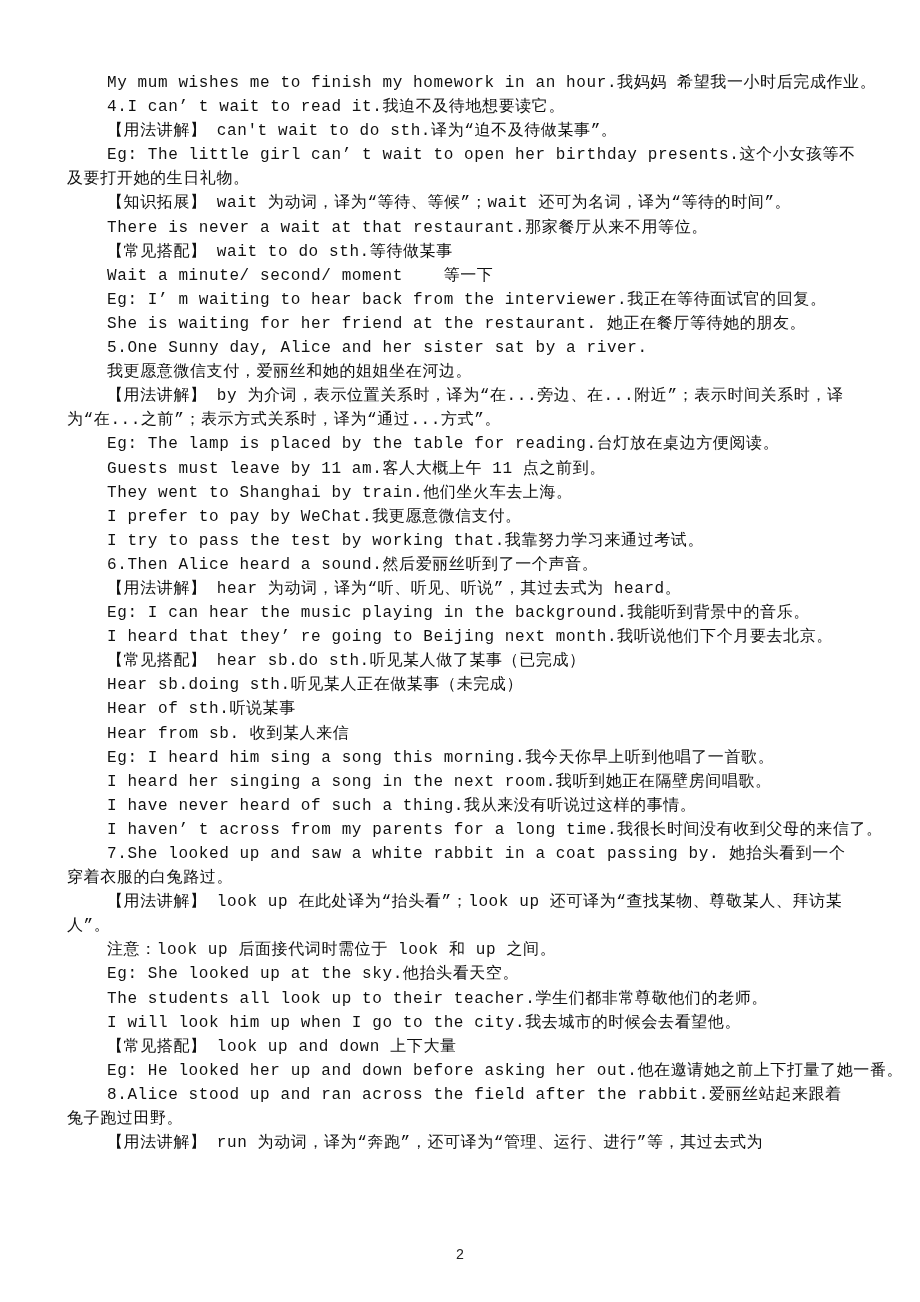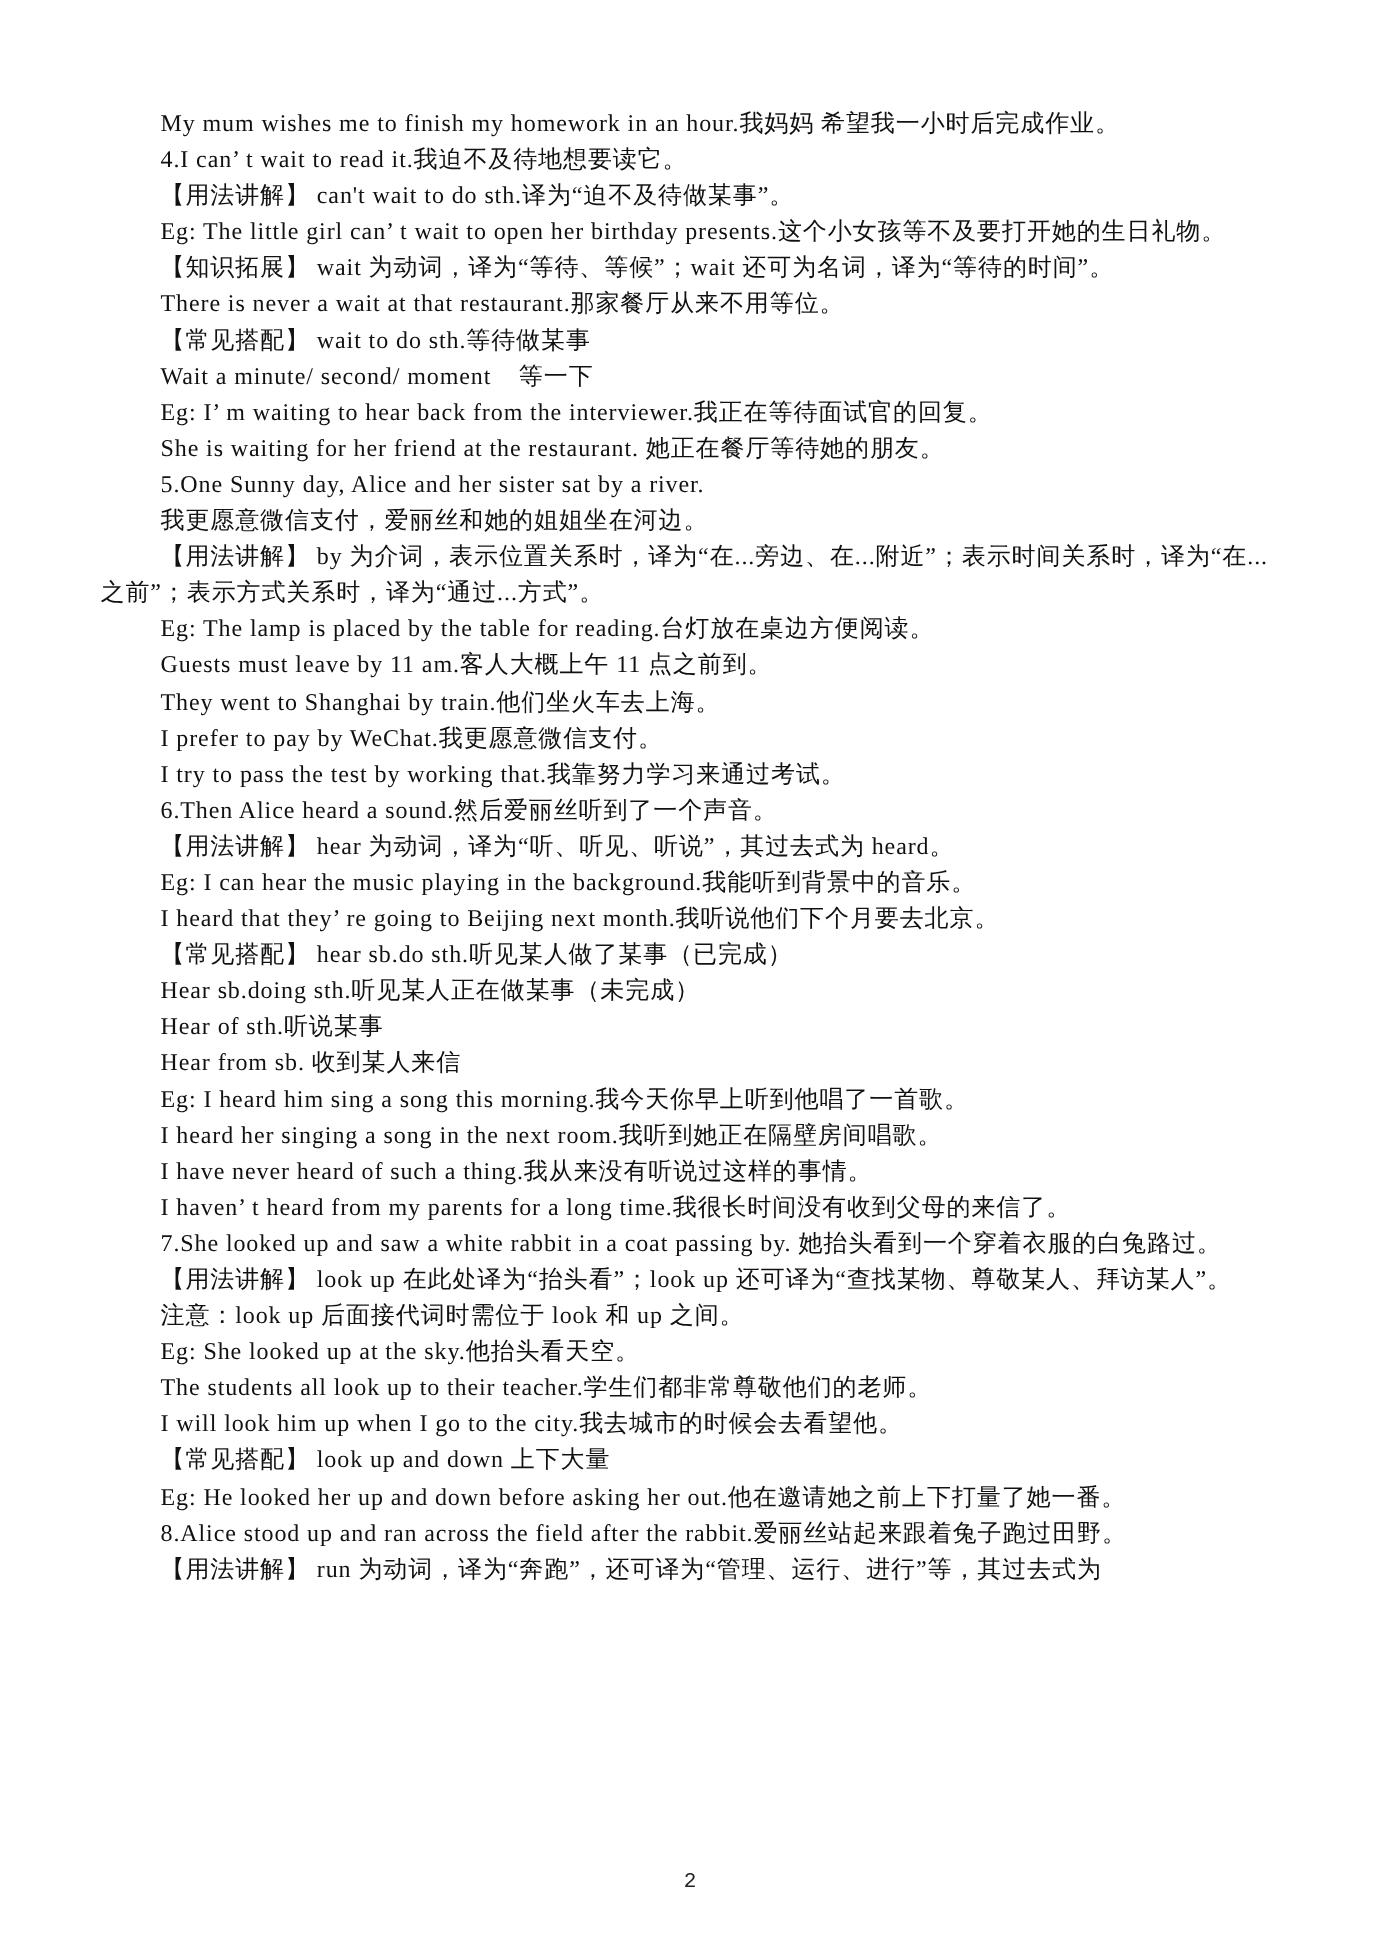--- a/index.html
+++ b/index.html
@@ -1,18 +1,18 @@
 <!DOCTYPE html>
 <html><head>
 <meta charset="utf-8">
 <style>
   html, body { margin: 0; padding: 0; background: #ffffff; }
   body { width: 920px; height: 1302px; position: relative; overflow: hidden;
          font-family: "Liberation Serif", "DejaVu Serif", serif; color: #111; }
-  .page { position: absolute; left: 67px; top: 71px; width: 790px; }
+  .page { position: absolute; left: 67px; top: 71px; width: 790px; font-family: Liberation Mono, monospace; }
   .line { font-size: 16px; line-height: 24.1px; white-space: nowrap; letter-spacing: 0.6px; }
   .line.indent { padding-left: 40px; }
   .line.wrap { white-space: normal; text-indent: 40px; }
   .page-number { position: absolute; top: 1247px; left: 0; width: 920px; text-align: center;
                  font-family: "Liberation Mono", monospace; font-size: 14px; color: #222; }
 </style>
 </head>
 <body>
 
 <div class="page">
@@ -38,21 +38,21 @@
   <div class="line indent">【用法讲解】 hear 为动词，译为“听、听见、听说”，其过去式为 heard。</div>
   <div class="line indent">Eg: I can hear the music playing in the background.我能听到背景中的音乐。</div>
   <div class="line indent">I heard that they’ re going to Beijing next month.我听说他们下个月要去北京。</div>
   <div class="line indent">【常见搭配】 hear sb.do sth.听见某人做了某事（已完成）</div>
   <div class="line indent">Hear sb.doing sth.听见某人正在做某事（未完成）</div>
   <div class="line indent">Hear of sth.听说某事</div>
   <div class="line indent">Hear from sb. 收到某人来信</div>
   <div class="line indent">Eg: I heard him sing a song this morning.我今天你早上听到他唱了一首歌。</div>
   <div class="line indent">I heard her singing a song in the next room.我听到她正在隔壁房间唱歌。</div>
   <div class="line indent">I have never heard of such a thing.我从来没有听说过这样的事情。</div>
-  <div class="line indent">I haven’ t heard from my parents for a long time.我很长时间没有收到父母的来信了。</div>
+  <div class="line indent">I haven’ t across from my parents for a long time.我很长时间没有收到父母的来信了。</div>
   <div class="line wrap">7.She looked up and saw a white rabbit in a coat passing by. 她抬头看到一个穿着衣服的白兔路过。</div>
   <div class="line wrap">【用法讲解】 look up 在此处译为“抬头看”；look up 还可译为“查找某物、尊敬某人、拜访某人”。</div>
   <div class="line indent">注意：look up 后面接代词时需位于 look 和 up 之间。</div>
   <div class="line indent">Eg: She looked up at the sky.他抬头看天空。</div>
   <div class="line indent">The students all look up to their teacher.学生们都非常尊敬他们的老师。</div>
   <div class="line indent">I will look him up when I go to the city.我去城市的时候会去看望他。</div>
   <div class="line indent">【常见搭配】 look up and down 上下大量</div>
   <div class="line indent">Eg: He looked her up and down before asking her out.他在邀请她之前上下打量了她一番。</div>
   <div class="line wrap">8.Alice stood up and ran across the field after the rabbit.爱丽丝站起来跟着兔子跑过田野。</div>
   <div class="line indent">【用法讲解】 run 为动词，译为“奔跑”，还可译为“管理、运行、进行”等，其过去式为</div>

